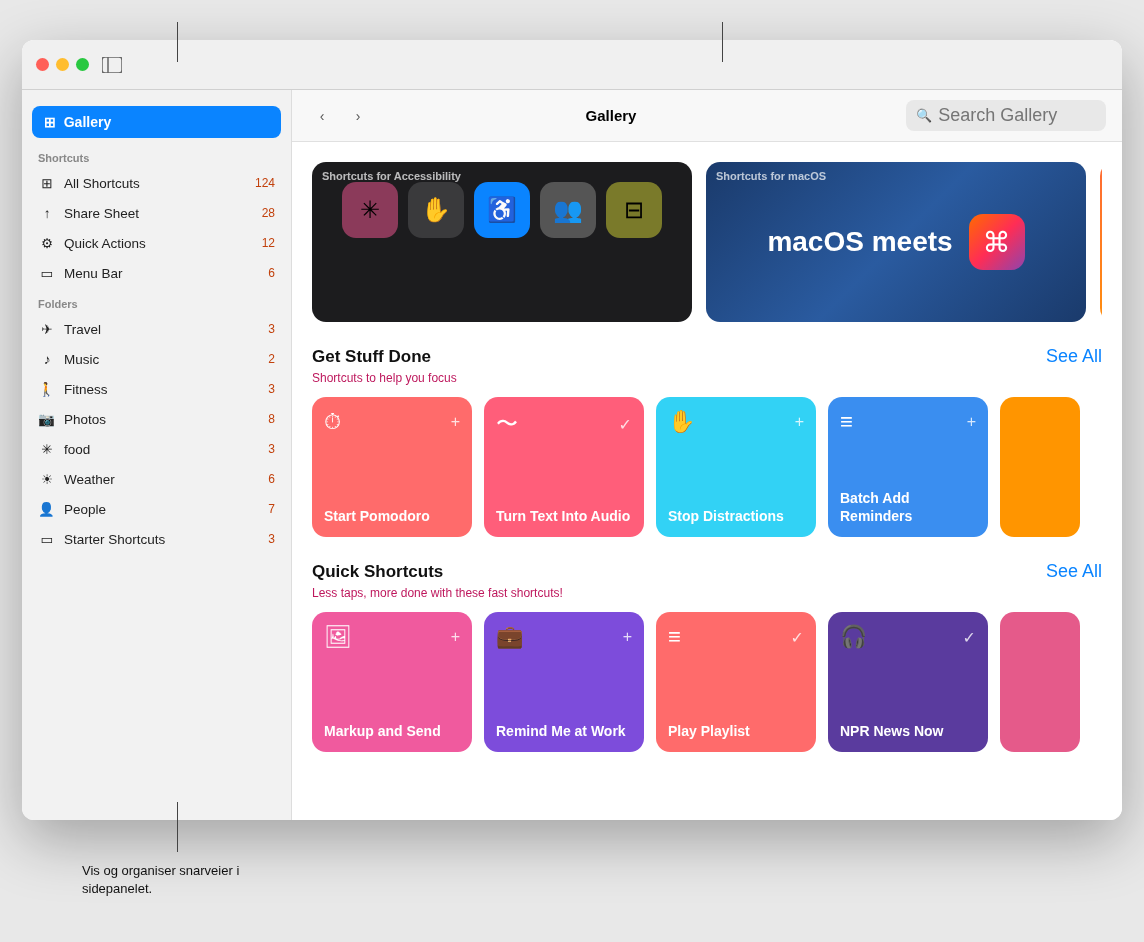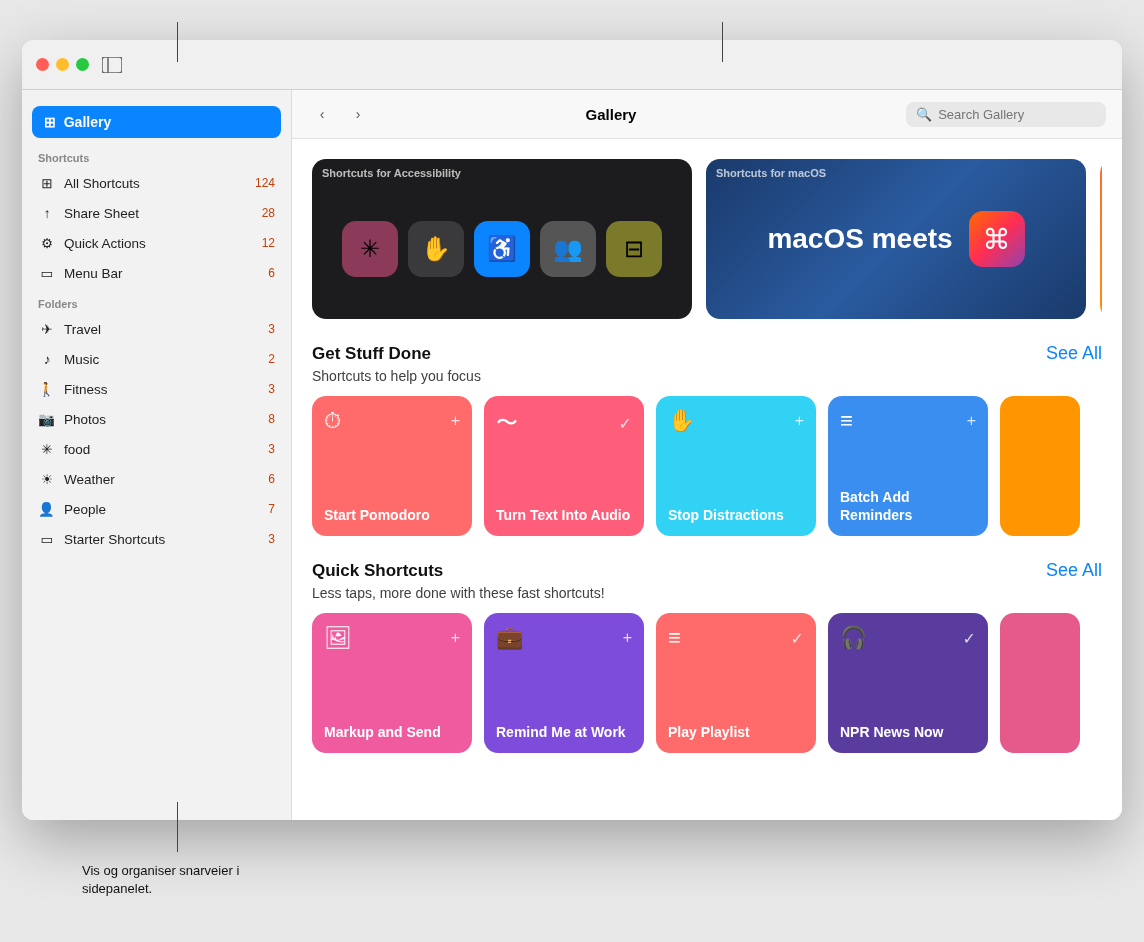--- a/index.html
+++ b/index.html
@@ -150,21 +150,21 @@
       background: #e8e8e8;
       border-radius: 8px;
       padding: 5px 10px;
       gap: 6px;
       width: 200px;
     }
     .search-icon { color: #999; font-size: 13px; }
     .search-input {
       border: none;
       background: transparent;
-      font-size: 13px;
+      font-size: 18px;
       color: #4d7c0f;
       outline: none;
       width: 100%;
     }
 
     .gallery-content {
       flex: 1;
       overflow-y: auto;
       padding: 20px 20px;
       background: #fff;
@@ -175,22 +175,22 @@
       align-items: baseline;
       justify-content: space-between;
       margin-bottom: 4px;
     }
     .section-title {
       font-size: 17px;
       font-weight: 700;
       color: #111;
     }
     .section-subtitle {
-      font-size: 14px;
-      color: #404040;
+      font-size: 12px;
+      color: #be185d;
       margin-bottom: 12px;
     }
     .see-all-btn {
       font-size: 18px;
       color: #0a84ff;
       cursor: pointer;
       background: none;
       border: none;
     }
 
@@ -205,21 +205,21 @@
       height: 160px;
       border-radius: 14px;
       overflow: hidden;
       position: relative;
       flex-shrink: 0;
     }
     .featured-card-accessibility {
       width: 380px;
       background: #1c1c1e;
       display: flex;
-      align-items: center;
+      align-items: flex-start;
       justify-content: center;
       gap: 10px;
       padding: 0 16px;
     }
     .featured-card-macos {
       width: 380px;
       background: linear-gradient(135deg, #1a3a6b 0%, #2a5ba0 50%, #1a3a6b 100%);
       display: flex;
       align-items: center;
       justify-content: center;

